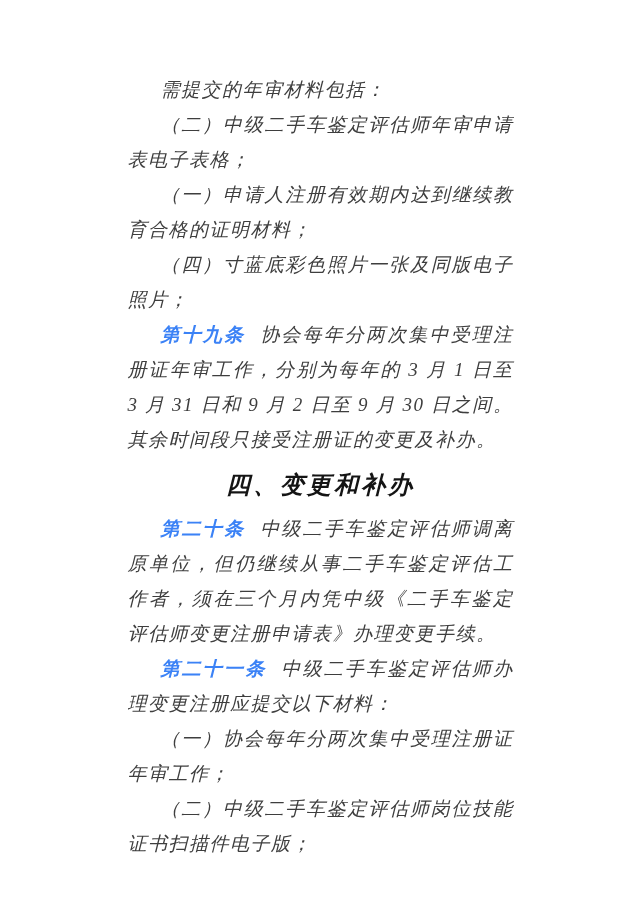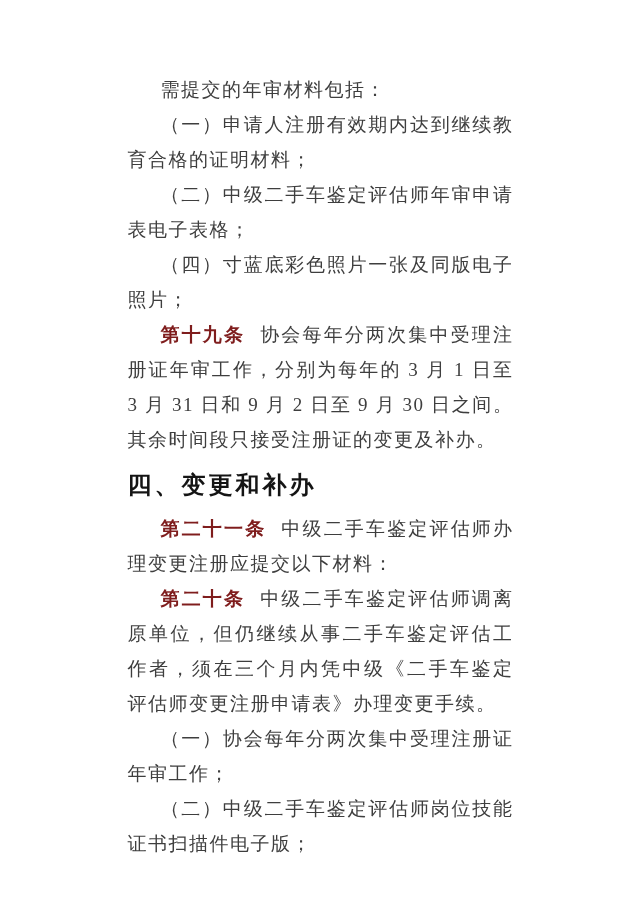--- a/index.html
+++ b/index.html
@@ -12,55 +12,57 @@
     position: relative;
     width: 568px;
     height: 900px;
     margin: 0 auto;
     background: #ffffff;
     box-sizing: border-box;
     padding: 72px 88px 0 94px;
     overflow: hidden;
     font-family: "Liberation Serif", "DejaVu Serif", serif;
     color: #3e3e3e;
+    font-style: italic;
   }
   .para {
     margin: 0;
     font-size: 19px;
     line-height: 35px;
     letter-spacing: 1.5px;
     text-align: justify;
     text-indent: 33px;
     word-break: break-all;
   }
   .article-num {
     font-weight: bold;
-    color: #7f1d1d;
+    color: #3b82f6;
     margin-right: 15px;
   }
   .section-heading {
     margin: 8px 0 6px 0;
     text-indent: 0;
+    text-align: center;
     font-family: "Liberation Sans", "DejaVu Sans", sans-serif;
     font-weight: bold;
     font-size: 24px;
     line-height: 40px;
     letter-spacing: 3px;
     color: #141414;
   }
 </style>
 </head>
 <body>
 
 <div class="page">
   <div id="doc-body">
       <p class="para">需提交的年审材料包括：</p>
+      <p class="para">（二）中级二手车鉴定评估师年审申请表电子表格；</p>
       <p class="para">（一）申请人注册有效期内达到继续教育合格的证明材料；</p>
-      <p class="para">（二）中级二手车鉴定评估师年审申请表电子表格；</p>
       <p class="para">（四）寸蓝底彩色照片一张及同版电子照片；</p>
       <p class="para"><b class="article-num">第十九条</b><span>协会每年分两次集中受理注册证年审工作，分别为每年的 3 月 1 日至 3 月 31 日和 9 月 2 日至 9 月 30 日之间。其余时间段只接受注册证的变更及补办。</span></p>
       <h2 class="section-heading">四、变更和补办</h2>
+      <p class="para"><b class="article-num">第二十条</b><span>中级二手车鉴定评估师调离原单位，但仍继续从事二手车鉴定评估工作者，须在三个月内凭中级《二手车鉴定评估师变更注册申请表》办理变更手续。</span></p>
       <p class="para"><b class="article-num">第二十一条</b><span>中级二手车鉴定评估师办理变更注册应提交以下材料：</span></p>
-      <p class="para"><b class="article-num">第二十条</b><span>中级二手车鉴定评估师调离原单位，但仍继续从事二手车鉴定评估工作者，须在三个月内凭中级《二手车鉴定评估师变更注册申请表》办理变更手续。</span></p>
       <p class="para">（一）协会每年分两次集中受理注册证年审工作；</p>
       <p class="para">（二）中级二手车鉴定评估师岗位技能证书扫描件电子版；</p>
     </div>
 </div>
 
 </body></html>

